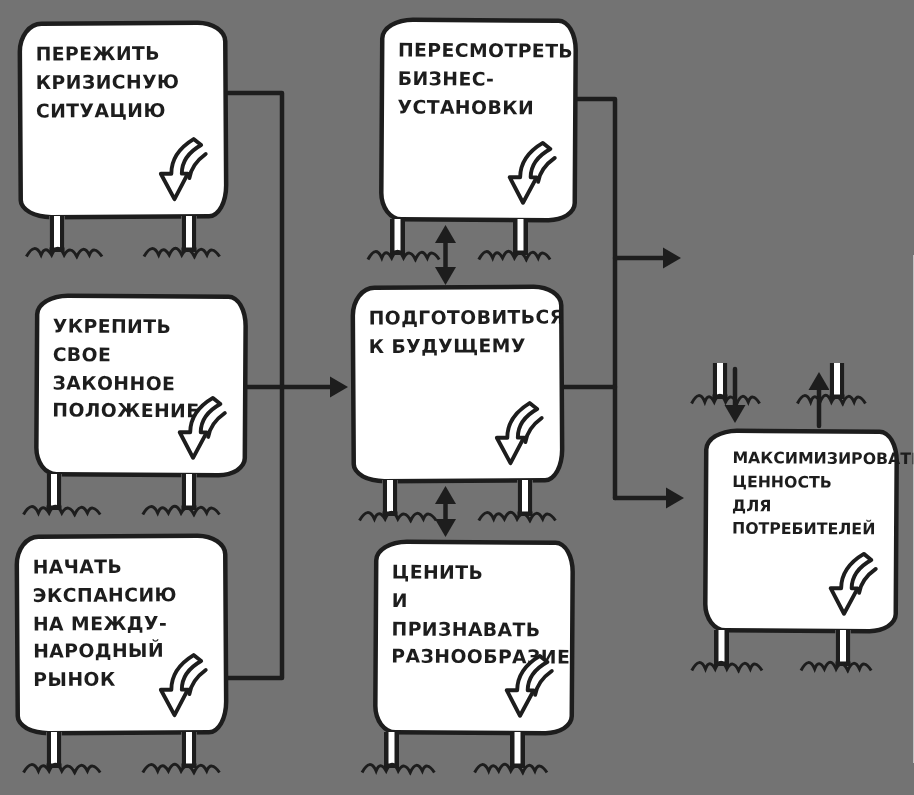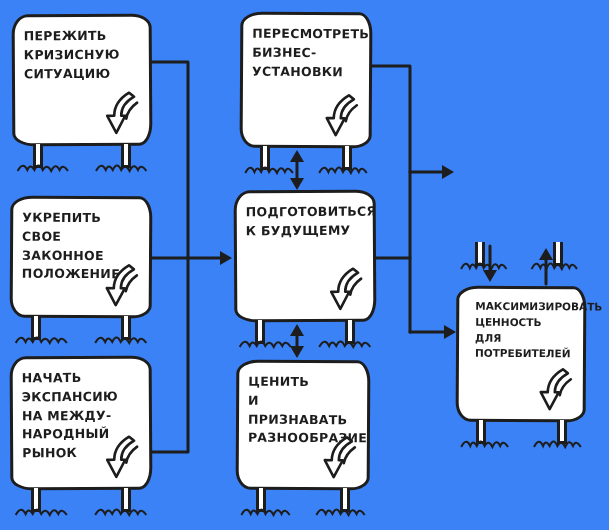--- a/index.html
+++ b/index.html
@@ -1,28 +1,28 @@
 <!DOCTYPE html>
 <html><head>
 <meta charset="utf-8">
 <style>
   * { box-sizing: border-box; margin: 0; padding: 0; }
   html,body { background:#ffffff; }
   body { font-family:"DejaVu Sans","Liberation Sans",sans-serif; }
-  .canvas { position:relative; width:609px; height:530px; background:#3b82f6; overflow:hidden; }
+  .canvas { position:relative; width:609px; height:530px; background:#737373; overflow:hidden; }
 
   .connectors { position:absolute; left:0; top:0; z-index:1; }
 
   .sign-unit { position:absolute; z-index:2; height:calc(var(--h) + 30px); }
   .sign {
     position:absolute; left:0; top:0; width:100%; height:var(--h);
     background:#ffffff; border:3px solid #1d1d1d; padding:10px 9px;
   }
   .r1 { border-radius:16px 20px 13px 22px / 20px 14px 22px 13px; transform:rotate(-0.35deg); }
-  .r2 { border-radius:22px 13px 19px 15px / 14px 21px 13px 19px; transform:rotate(0.35deg); }
+  .r2 { border-radius:22px 13px 19px 15px / 14px 21px 13px 19px; transform:rotate(0.35deg);margin-left:13px; }
   .sign-text {
     font-weight:700; font-size:12.5px; line-height:1.5; letter-spacing:0.3px;
     color:#1d1d1d; white-space:pre-line;
   }
   .t-sm { font-size:10.5px; letter-spacing:0; }
   .turn-icon { position:absolute; right:8px; bottom:6px; }
   .leg {
     position:absolute; top:calc(var(--h) - 2px); width:10px; height:24px;
     background:#ffffff; border:3px solid #1d1d1d; border-top:none;
   }

